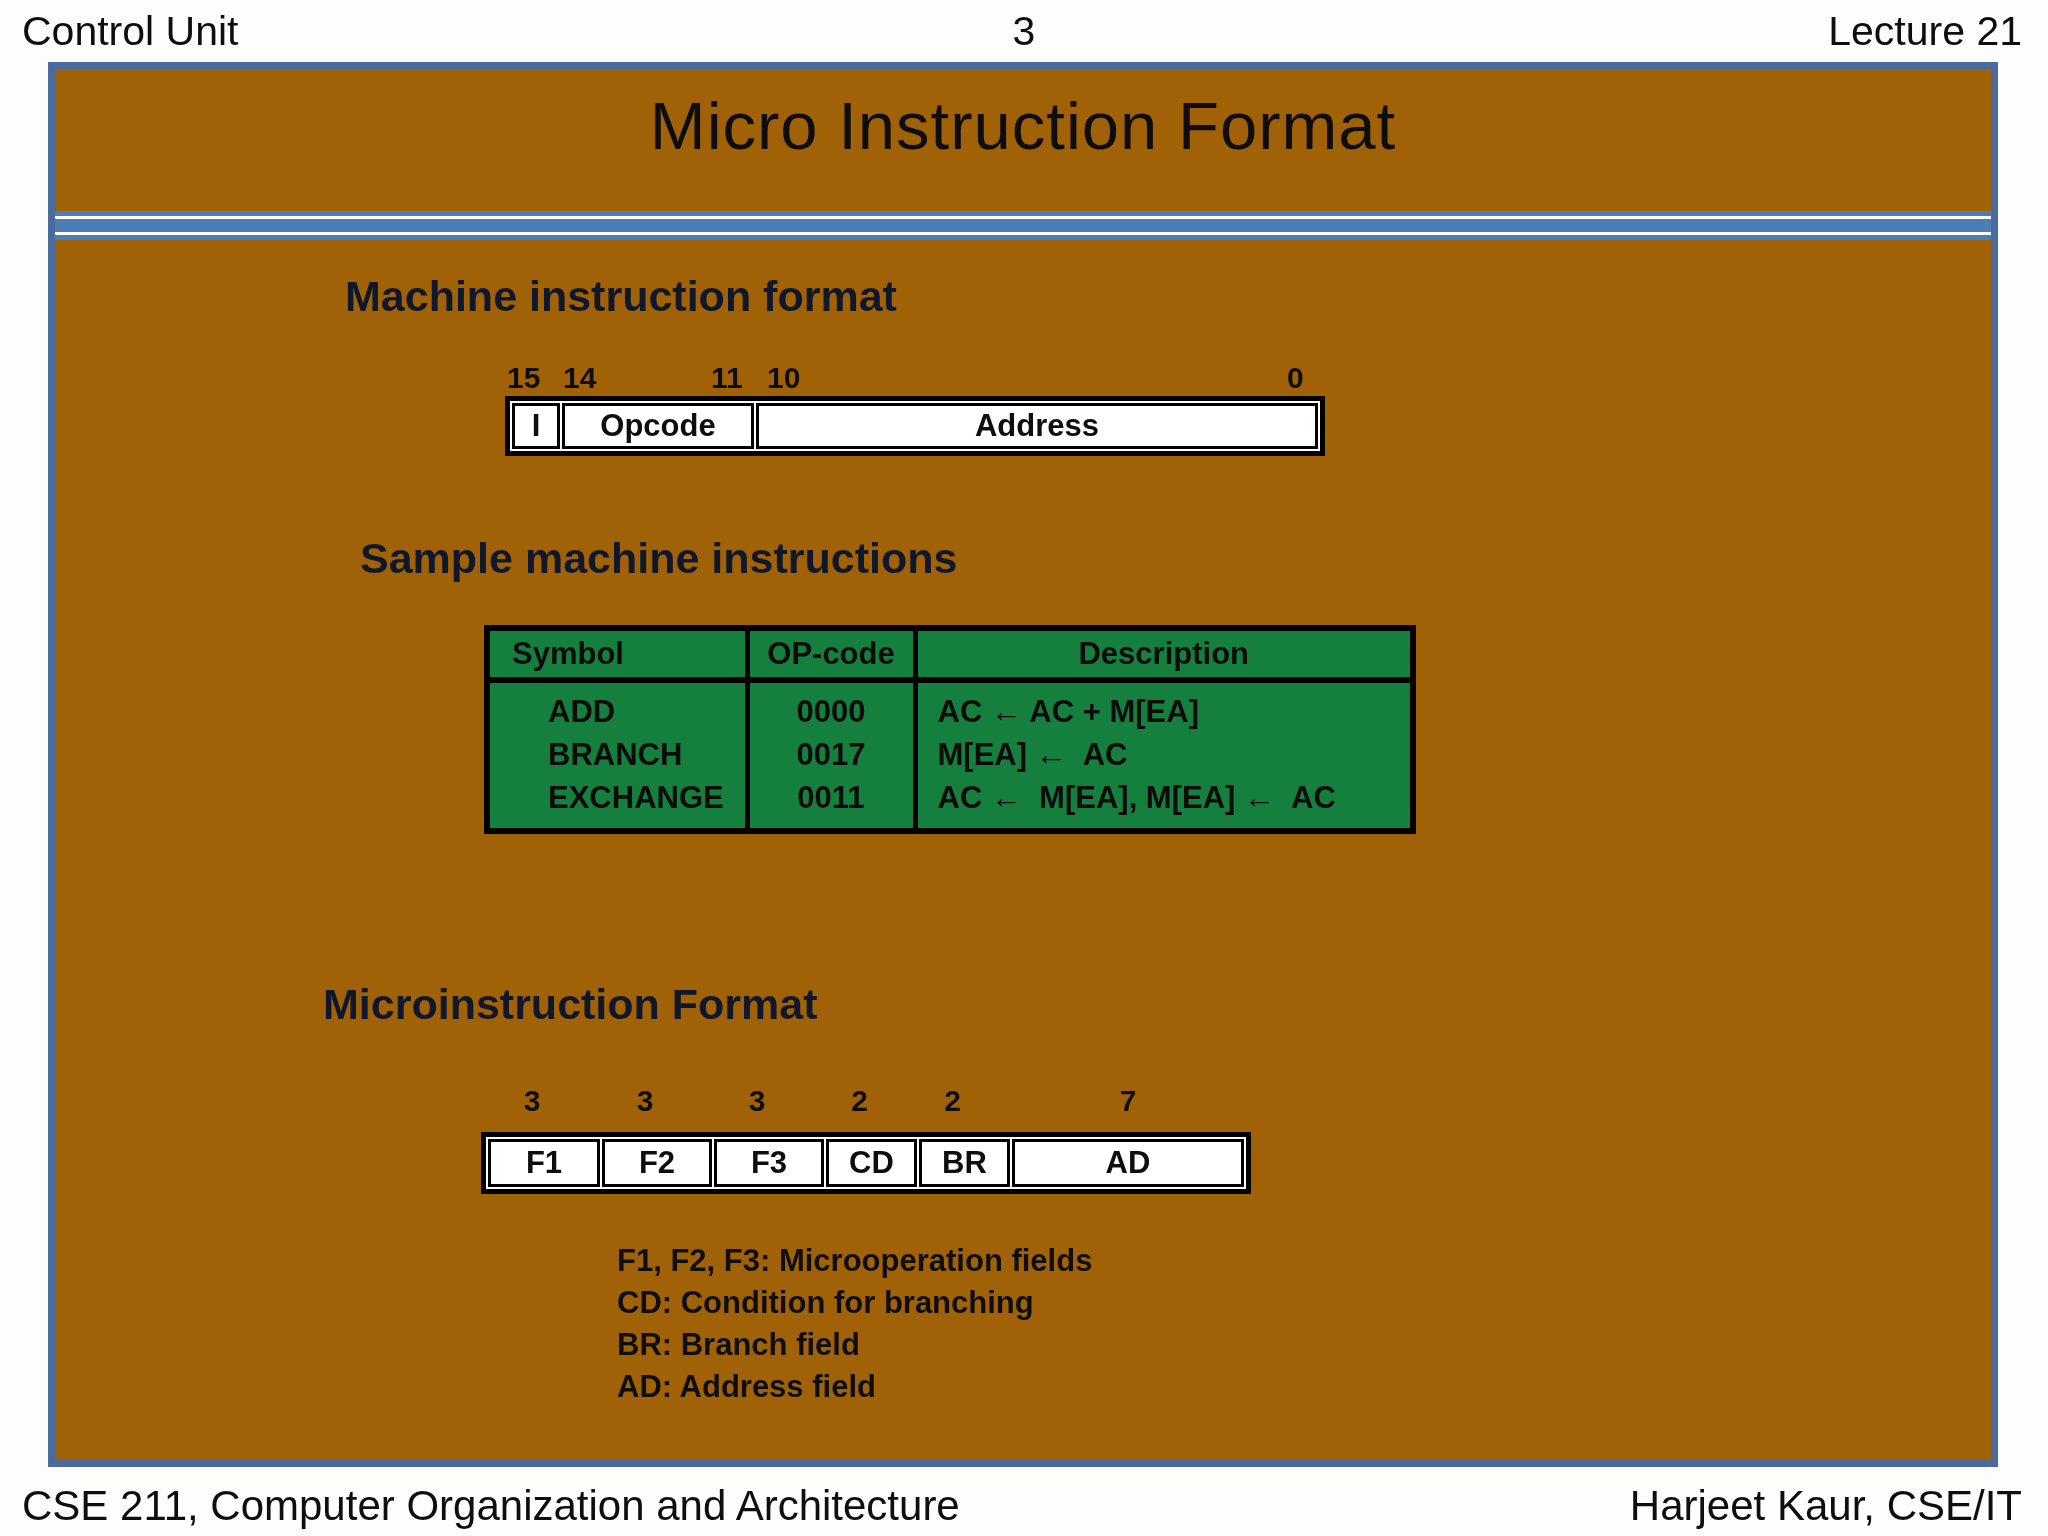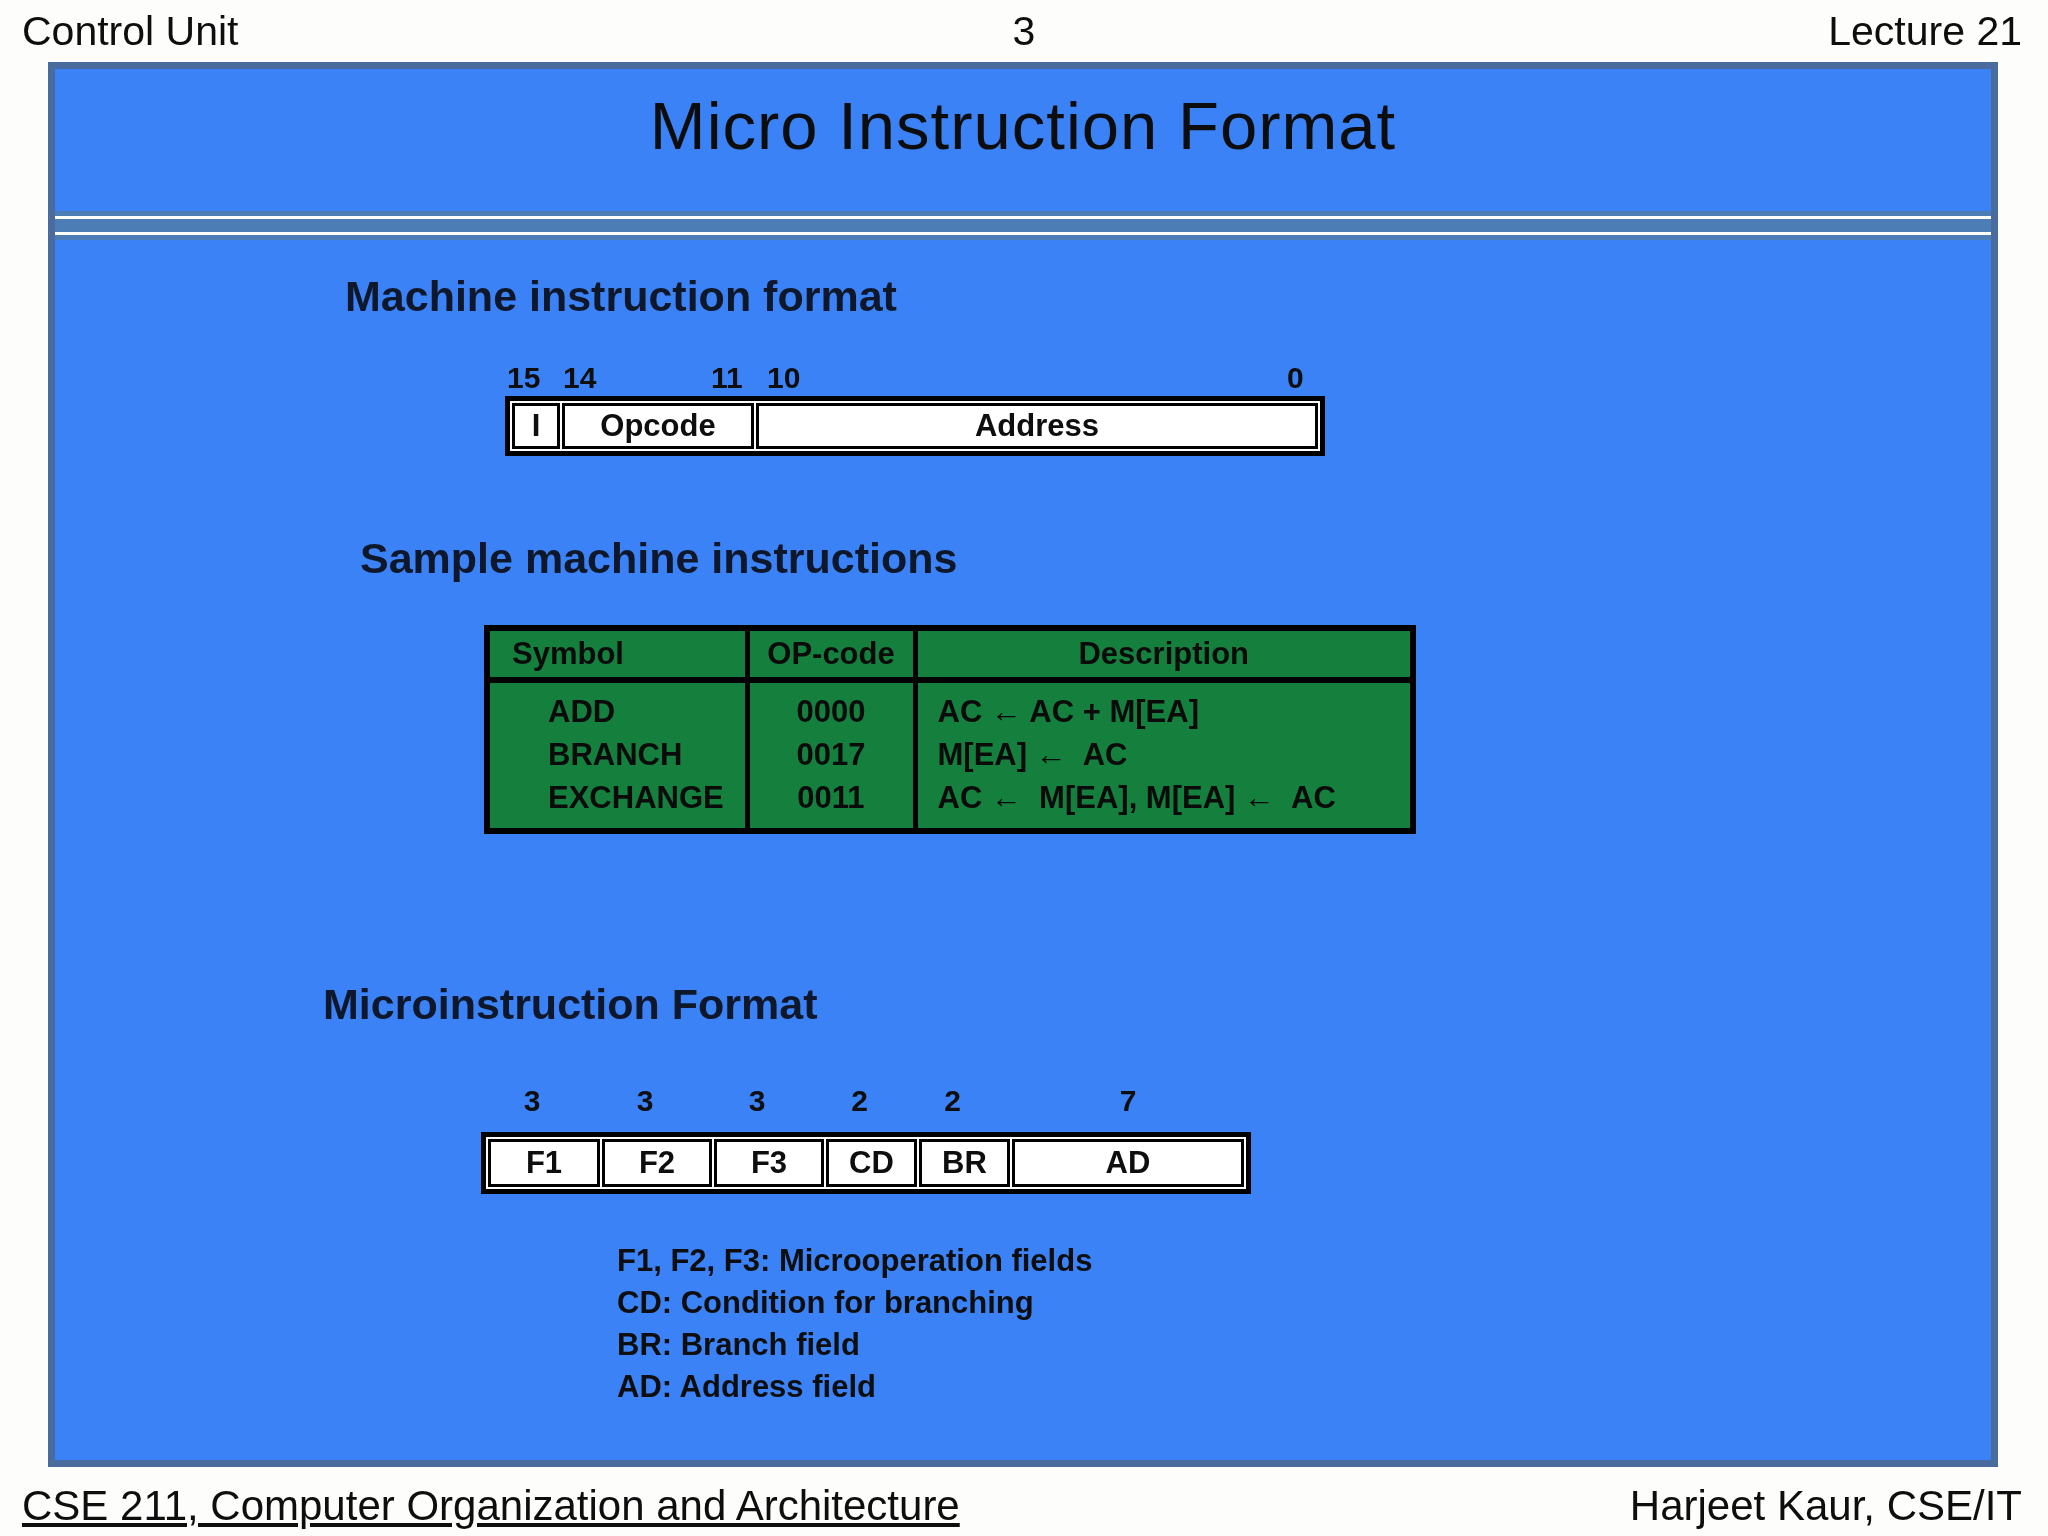--- a/index.html
+++ b/index.html
@@ -10,28 +10,28 @@
     color:#0e0e0e;
     position:relative;
     overflow:hidden;
   }
   .abs { position:absolute; }
 
   
   .hdr-left  { left:22px;  top:8px;  font-size:41px; }
   .hdr-center{ left:0; right:0; top:8px; text-align:center; font-size:41px; }
   .hdr-right { right:26px; top:8px;  font-size:41px; }
-  .ftr-left  { left:22px;  top:1482px; font-size:42px;text-decoration:underline; }
+  .ftr-left  { left:22px;  top:1482px; font-size:42px; }
   .ftr-right { right:26px; top:1482px; font-size:42px; }
 
   
   .frame {
     left:48px; top:62px; width:1950px; height:1405px;
     border:7px solid #4a6b9d;
-    background:#3b82f6;
+    background:#a16207;
   }
   .slide-title {
     position:absolute; left:0; right:0; top:18px;
     text-align:center; font-size:67px; font-weight:400; color:#0d0d0d;
     letter-spacing:1px;
   }
   .stripes { position:absolute; left:0; right:0; top:142px; }
   .stripe-thin  { height:5px;  background:#4d7db5; }
   .stripe-gap   { height:3px;  background:#ffffff; }
   .stripe-thick { height:13px; background:#4d7db5; }

